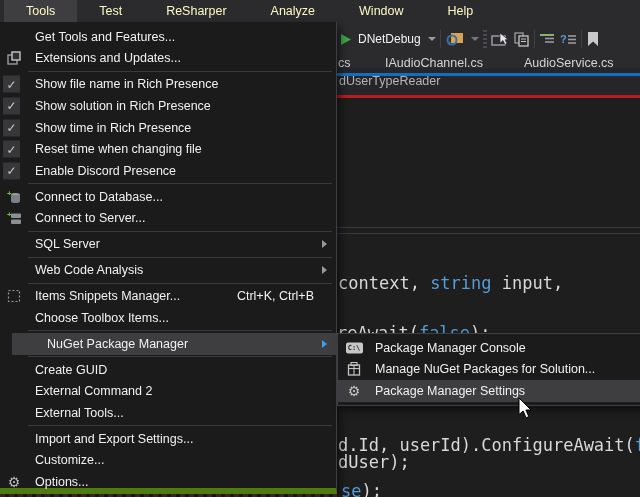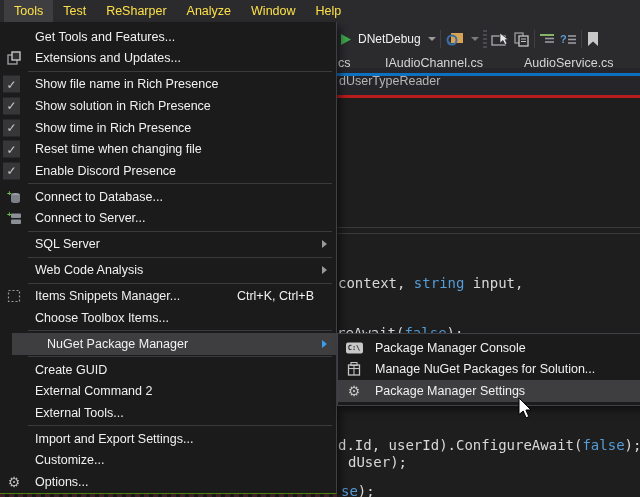--- a/index.html
+++ b/index.html
@@ -4,42 +4,42 @@
 <style>
   html,body{margin:0;padding:0;}
   body{
     width:640px;height:497px;position:relative;overflow:hidden;
     background:#1e1e1e;color:#f1f1f1;
     font-family:"Liberation Sans",sans-serif;
   }
   
   .chrome{position:absolute;top:0;left:0;width:640px;height:76px;background:#2b2b2e;}
   .menubar{position:absolute;top:0;left:0;width:640px;height:22px;display:flex;align-items:center;padding-left:4px;font-size:12.5px;z-index:12;}
-  .mbar-item{height:22px;line-height:22px;padding:0 10px;color:#fde047;}
+  .mbar-item{height:22px;line-height:22px;padding:0 22px;color:#fef9c3;}
   .mbar-item.open{background:#3e3e40;}
   .toolbar{position:absolute;left:340px;top:25px;height:28px;display:flex;align-items:center;gap:4px;z-index:5;}
   .tb-sep{width:1px;height:18px;background:#3f3f46;}
   .tb-grip{width:4px;height:18px;background:repeating-linear-gradient(180deg,#4a4a50 0 2px,transparent 2px 4px);}
   .run-name{font-size:12px;color:#f1f1f1;margin-left:2px;}
   .caret{width:0;height:0;border-top:4px solid #9a9a9a;border-left:4px solid transparent;border-right:4px solid transparent;margin-left:3px;}
   .tb-ico{display:inline-flex;align-items:center;justify-content:center;}
   
   .tabs{position:absolute;top:56px;left:337px;right:0;height:17px;font-size:12.5px;color:#d4d4d4;z-index:5;}
   .tab{position:absolute;top:0;white-space:nowrap;}
   .tabline{position:absolute;top:73px;left:337px;width:303px;height:3px;background:#0e70c0;z-index:5;}
   .breadcrumb{position:absolute;top:68px;left:337px;width:303px;height:27px;background:#26262a;border-bottom:3px solid #b91c1c;z-index:4;}
   .breadcrumb span{position:absolute;left:2px;top:6px;font-size:12.5px;color:#b5b5b5;}
   
   .hline{position:absolute;left:337px;width:303px;height:1px;background:#3a3a3e;}
-  .code{position:absolute;font-family:"DejaVu Sans Mono",monospace;font-size:14px;line-height:14px;white-space:pre;color:#d8d8d8;}
+  .code{position:absolute;font-family:"DejaVu Sans Mono",monospace;font-size:17px;line-height:14px;white-space:pre;color:#d8d8d8;}
   .kw{color:#569cd6;}
   
   .menu-panel{
     position:absolute;left:0;top:22px;width:337px;height:472px;box-sizing:border-box;
-    background:#1b1b1c;border-right:1px solid #3f3f46;border-bottom:1px solid #4d7c0f;
+    background:#1b1b1c;border-right:1px solid #3f3f46;border-bottom:6px solid #4d7c0f;
     box-shadow:4px 4px 7px rgba(0,0,0,.45);z-index:10;padding-top:4px;font-size:12.5px;
   }
   .mi{height:21.6px;display:flex;align-items:center;position:relative;padding-left:35px;padding-right:8px;color:#f1f1f1;}
   .mi.hl{background:#3e3e40;margin-left:12px;}
   .msep{height:1px;background:#3a3a3e;margin:1.7px 4px 1.7px 28px;}
   .ico-slot{position:absolute;left:3px;top:50%;transform:translateY(-50%);width:22px;display:flex;align-items:center;justify-content:center;}
   .check{position:absolute;left:3px;top:50%;transform:translateY(-50%);width:17px;height:17px;background:#37373a;display:flex;align-items:center;justify-content:center;color:#c8c8c8;font-size:12px;}
   .shortcut{margin-left:auto;padding-right:14px;color:#f1f1f1;}
   .sub-arrow{position:absolute;right:9px;top:50%;transform:translateY(-50%);width:0;height:0;border-left:5px solid #999;border-top:4px solid transparent;border-bottom:4px solid transparent;}
   .sub-arrow.blue{border-left-color:#3a9ded;}
@@ -139,21 +139,21 @@
 <div class="breadcrumb">
   <span>dUserTypeReader</span>
 </div>
 
 <div class="hline" style="top:227px"></div>
 <div class="hline" style="top:233px"></div>
 
 <div class="code" style="left:338px;top:276px"><span>context, </span><span class="kw">string</span><span> input,</span></div>
 <div class="code" style="left:337px;top:326px;z-index:9"><span>reAwait(</span><span class="kw">false</span><span>);</span></div>
 <div class="code" style="left:338px;top:438px"><span>d.Id, userId).ConfigureAwait(</span><span class="kw">false</span><span>);</span></div>
-<div class="code" style="left:348px;top:455px"><span>dUser);</span></div>
+<div class="code" style="left:338px;top:455px"><span>dUser);</span></div>
 <div class="code" style="left:341px;top:484px"><span class="kw">se</span><span>);</span></div>
 
 <div class="menu-panel">
 
   <div class="mi">
     <span>Get Tools and Features...</span>
   </div>
 
   <div class="mi">
     <span class="ico-slot">

